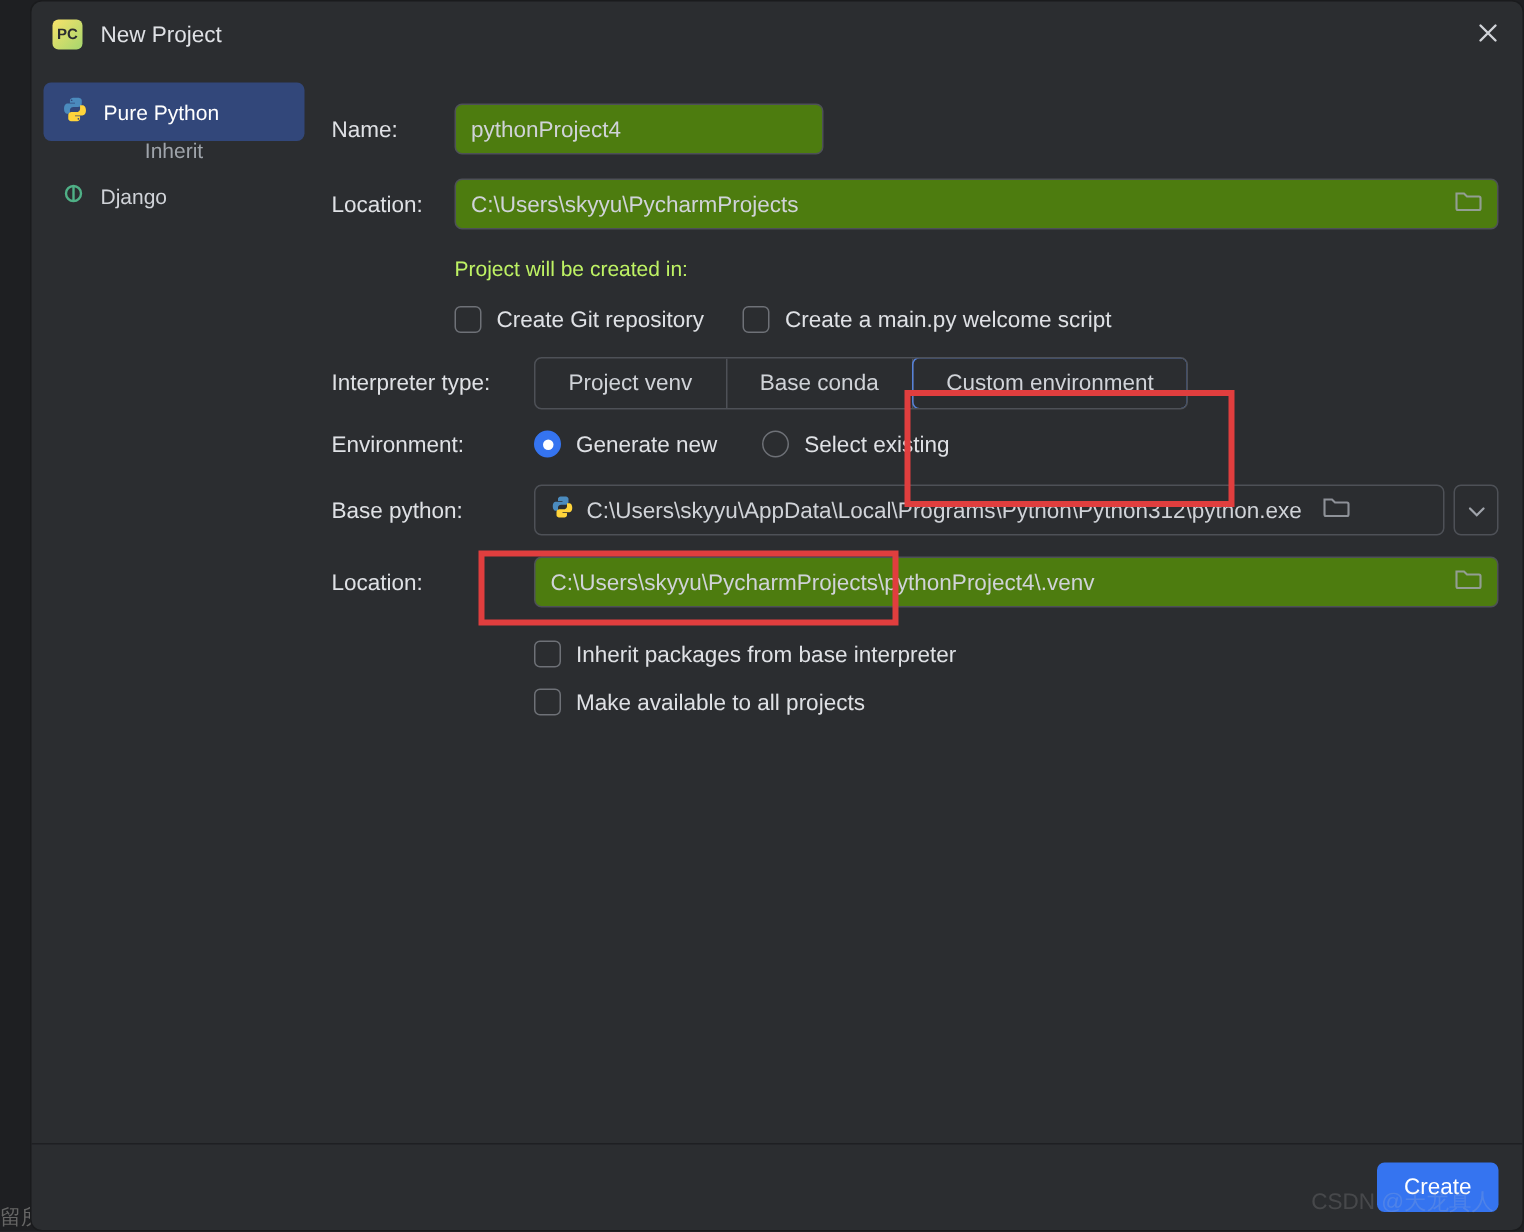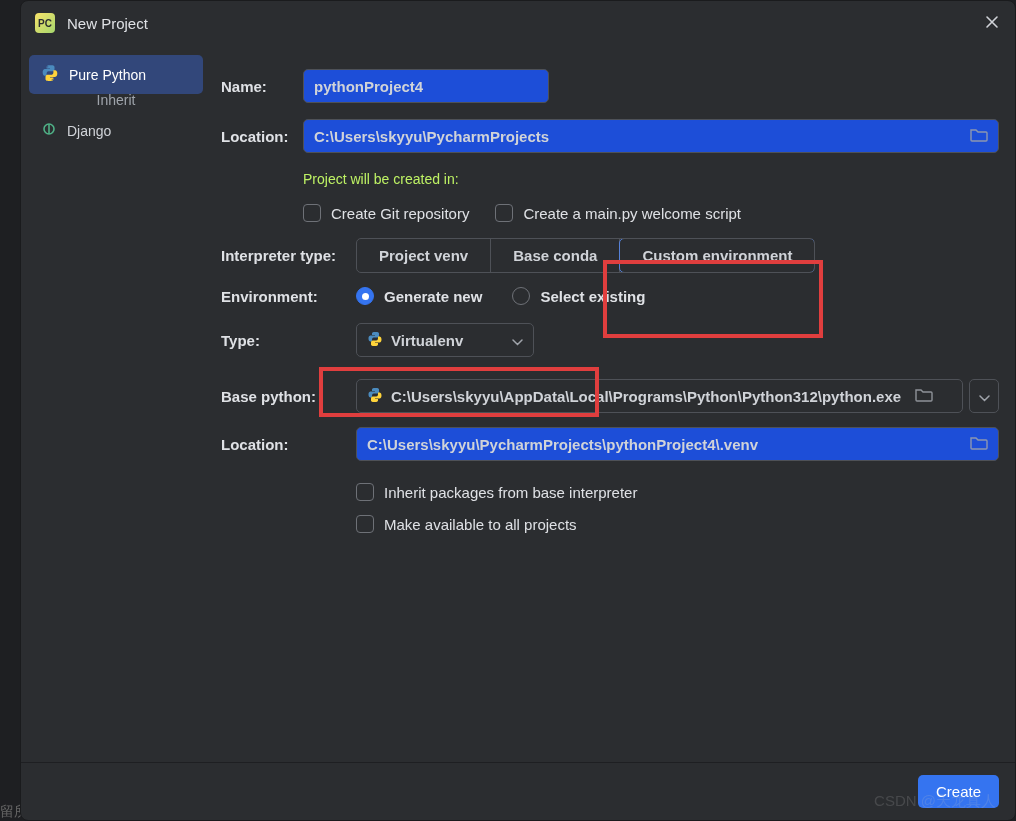--- a/index.html
+++ b/index.html
@@ -65,30 +65,29 @@
       margin-bottom: 4px;
     }
     .main {
       flex: 1;
       padding: 24px 16px 10px 10px;
     }
     .row {
       display: flex;
       align-items: center;
       margin-bottom: 16px;
-      font-weight: bold;
     }
     .label {
       width: 82px;
       color: #dfe1e5;
       font-size: 15px;
     }
     .label-wide { width: 135px; color: #dfe1e5; font-size: 15px; }
     .input {
-      background: #1d4ed8;
+      background: #4d7c0f;
       border: 1px solid #4e5157;
       border-radius: 5px;
       height: 34px;
       color: #d0d3d8;
       padding: 0 10px;
       display: flex;
       align-items: center;
       font-size: 15px;
     }
     .input.with-icon { justify-content: space-between; }
@@ -320,37 +319,20 @@
             <div class="radio-dot on"></div>
             <span>Generate new</span>
           </div>
           <div class="radio">
             <div class="radio-dot"></div>
             <span>Select existing</span>
           </div>
         </div>
       </div>
 
-      <div class="row" style="margin-bottom:22px;">
-        <div class="label-wide">Type:</div>
-        <div class="dropdown" style="width:178px;">
-          <span>
-            <svg width="16" height="16" viewBox="0 0 32 32">
-                <path fill="#4b8bbe" d="M15 2c-5 0-5 3-5 3v3h6v1H7s-4 0-4 6 4 6 4 6h3v-4s0-4 4-4h6s4 0 4-4V5s0-3-5-3h-4z"></path>
-                <path fill="#ffd43b" d="M17 30c5 0 5-3 5-3v-3h-6v-1h9s4 0 4-6-4-6-4-6h-3v4s0 4-4 4h-6s-4 0-4 4v4s0 3 5 3h4z"></path>
-              </svg>
-          </span>
-          <span>Virtualenv</span>
-          <span class="chev">
-            <svg width="11" height="7" viewBox="0 0 11 7">
-                <path d="M1 1 L5.5 5.5 L10 1" stroke="#a0a4ab" stroke-width="1.5" fill="none" stroke-linecap="round"></path>
-              </svg>
-          </span>
-        </div>
-      </div>
 
       <div class="row" style="margin-bottom:14px;">
         <div class="label-wide">Base python:</div>
         <div class="dropdown" style="flex:1;">
           <span>
             <svg width="16" height="16" viewBox="0 0 32 32">
                 <path fill="#4b8bbe" d="M15 2c-5 0-5 3-5 3v3h6v1H7s-4 0-4 6 4 6 4 6h3v-4s0-4 4-4h6s4 0 4-4V5s0-3-5-3h-4z"></path>
                 <path fill="#ffd43b" d="M17 30c5 0 5-3 5-3v-3h-6v-1h9s4 0 4-6-4-6-4-6h-3v4s0 4-4 4h-6s-4 0-4 4v4s0 3 5 3h4z"></path>
               </svg>
           </span>

